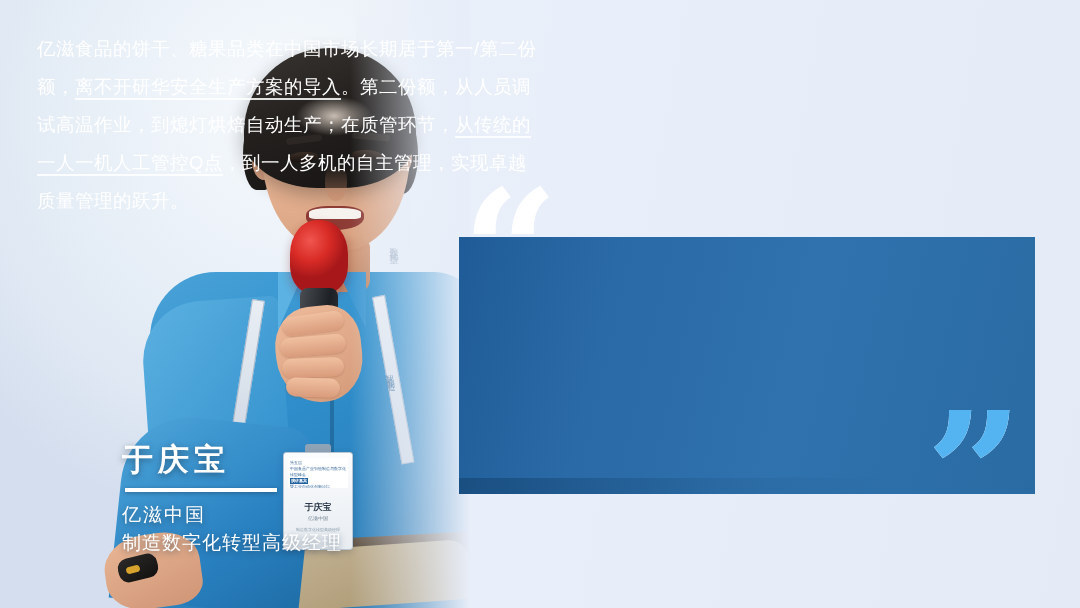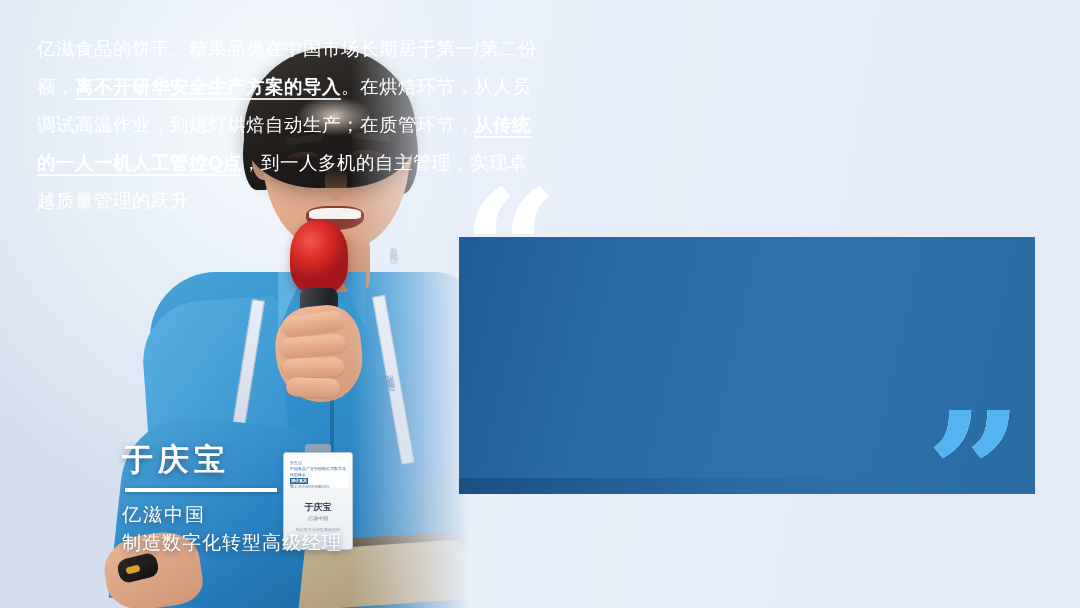--- a/index.html
+++ b/index.html
@@ -306,21 +306,21 @@
   }
   #quote-text {
     position:absolute; left:37px; top:30px; width:505px;
     color:#ffffff;
     font-size:18.5px;
     line-height:38px;
     letter-spacing:.5px;
     z-index:5;
   }
   #quote-text .hl {
-    font-weight:bold;
+    font-weight:normal;
     border-bottom:2px solid rgba(255,255,255,.85);
     padding-bottom:1px;
   }
 
   
   .qmark {
     position:absolute; z-index:4; line-height:1;
     font-family:"DejaVu Serif","Liberation Serif",serif;
     font-weight:bold; user-select:none;
   }
@@ -422,21 +422,21 @@
     </div>
 
     <div id="photo-fade"></div>
   </div>
 
   <div id="quote-panel"></div>
 
   <span class="qmark" id="quote-open">“</span>
   <span class="qmark" id="quote-open-inner">“</span>
 
-  <div id="quote-text"><span>亿滋食品的饼干、糖果品类在中国市场长期居于第一/第二份额，</span><span class="hl">离不开研华安全生产方案的导入</span><span>。在烘焙环节，从人员调试高温作业，到熄灯烘焙自动生产；在质管环节，</span><span class="hl">从传统的一人一机人工管控Q点</span><span>，到一人多机的自主管理，实现卓越质量管理的跃升。</span></div>
+  <div id="quote-text"><span>亿滋食品的饼干、糖果品类在中国市场长期居于第一/第二份额，</span><span class="hl">离不开研华安全生产方案的导入</span><span>。第二份额，从人员调试高温作业，到熄灯烘焙自动生产；在质管环节，</span><span class="hl">从传统的一人一机人工管控Q点</span><span>，到一人多机的自主管理，实现卓越质量管理的跃升。</span></div>
 
   <span class="qmark" id="quote-close">”</span>
   <span class="qmark" id="quote-close-inner">”</span>
 
   <div id="name-block">
     <div id="speaker-name">于庆宝</div>
     <div id="name-rule"></div>
     <div id="speaker-company">亿滋中国</div>
     <div id="speaker-role">制造数字化转型高级经理</div>
   </div>

